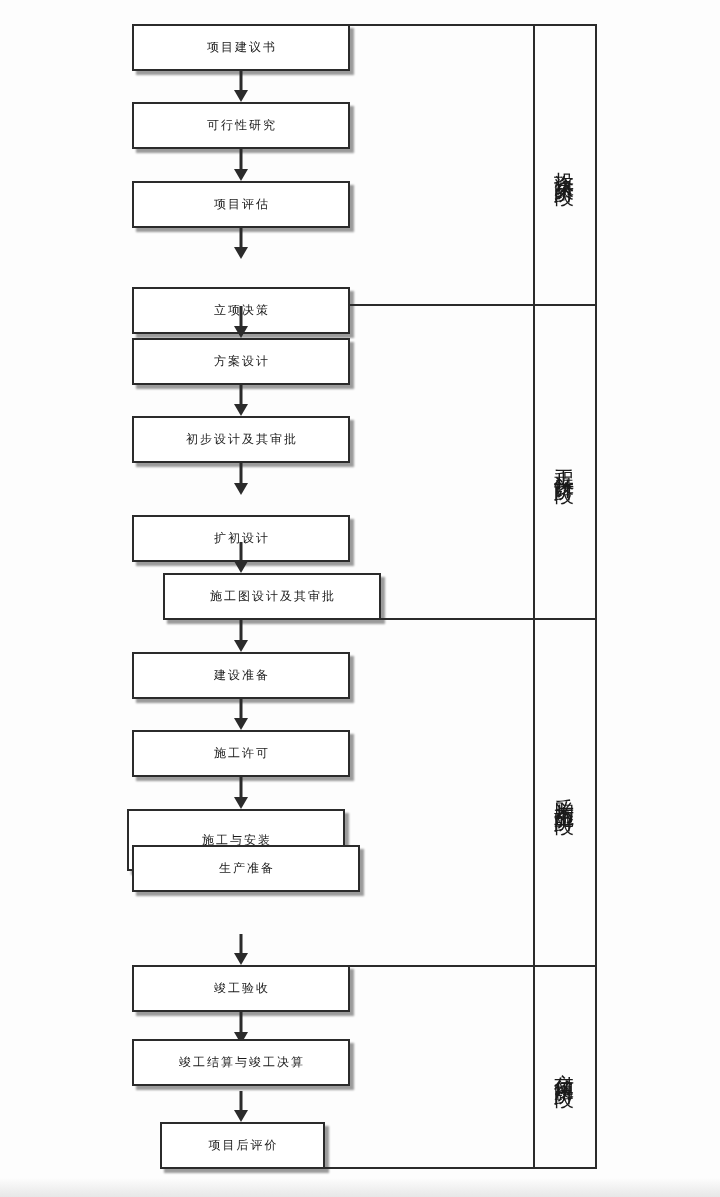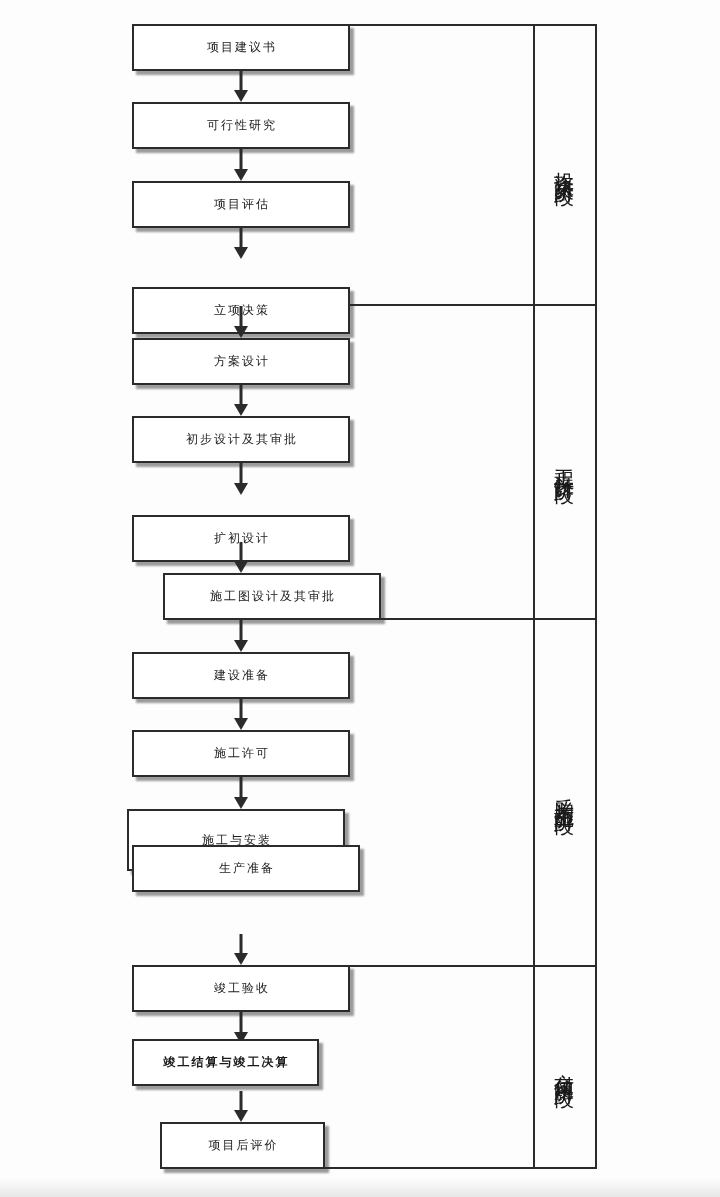--- a/index.html
+++ b/index.html
@@ -144,21 +144,21 @@
       <div class="shaft" style="height: 21px;"></div>
       <div class="head"></div>
     </div>
     <div class="step-box" style="left: 132px; top: 965px; width: 218px; height: 47px;">
       <span>竣工验收</span>
     </div>
     <div class="arrow" style="left: 234px; top: 1012px; width: 14px; height: 32px;">
       <div class="shaft" style="height: 22px;"></div>
       <div class="head"></div>
     </div>
-    <div class="step-box" style="left: 132px; top: 1039px; width: 187px; height: 47px; font-weight: bold;">
+    <div class="step-box" style="left: 132px; top: 1039px; width: 218px; height: 47px;">
       <span>竣工结算与竣工决算</span>
     </div>
     <div class="arrow" style="left: 234px; top: 1091px; width: 14px; height: 31px;">
       <div class="shaft" style="height: 21px;"></div>
       <div class="head"></div>
     </div>
     <div class="step-box" style="left: 160px; top: 1122px; width: 165px; height: 47px;">
       <span>项目后评价</span>
     </div>
     <div class="sidebar-frame" style="left: 533px; top: 24px; width: 64px; height: 1145px;"></div>

